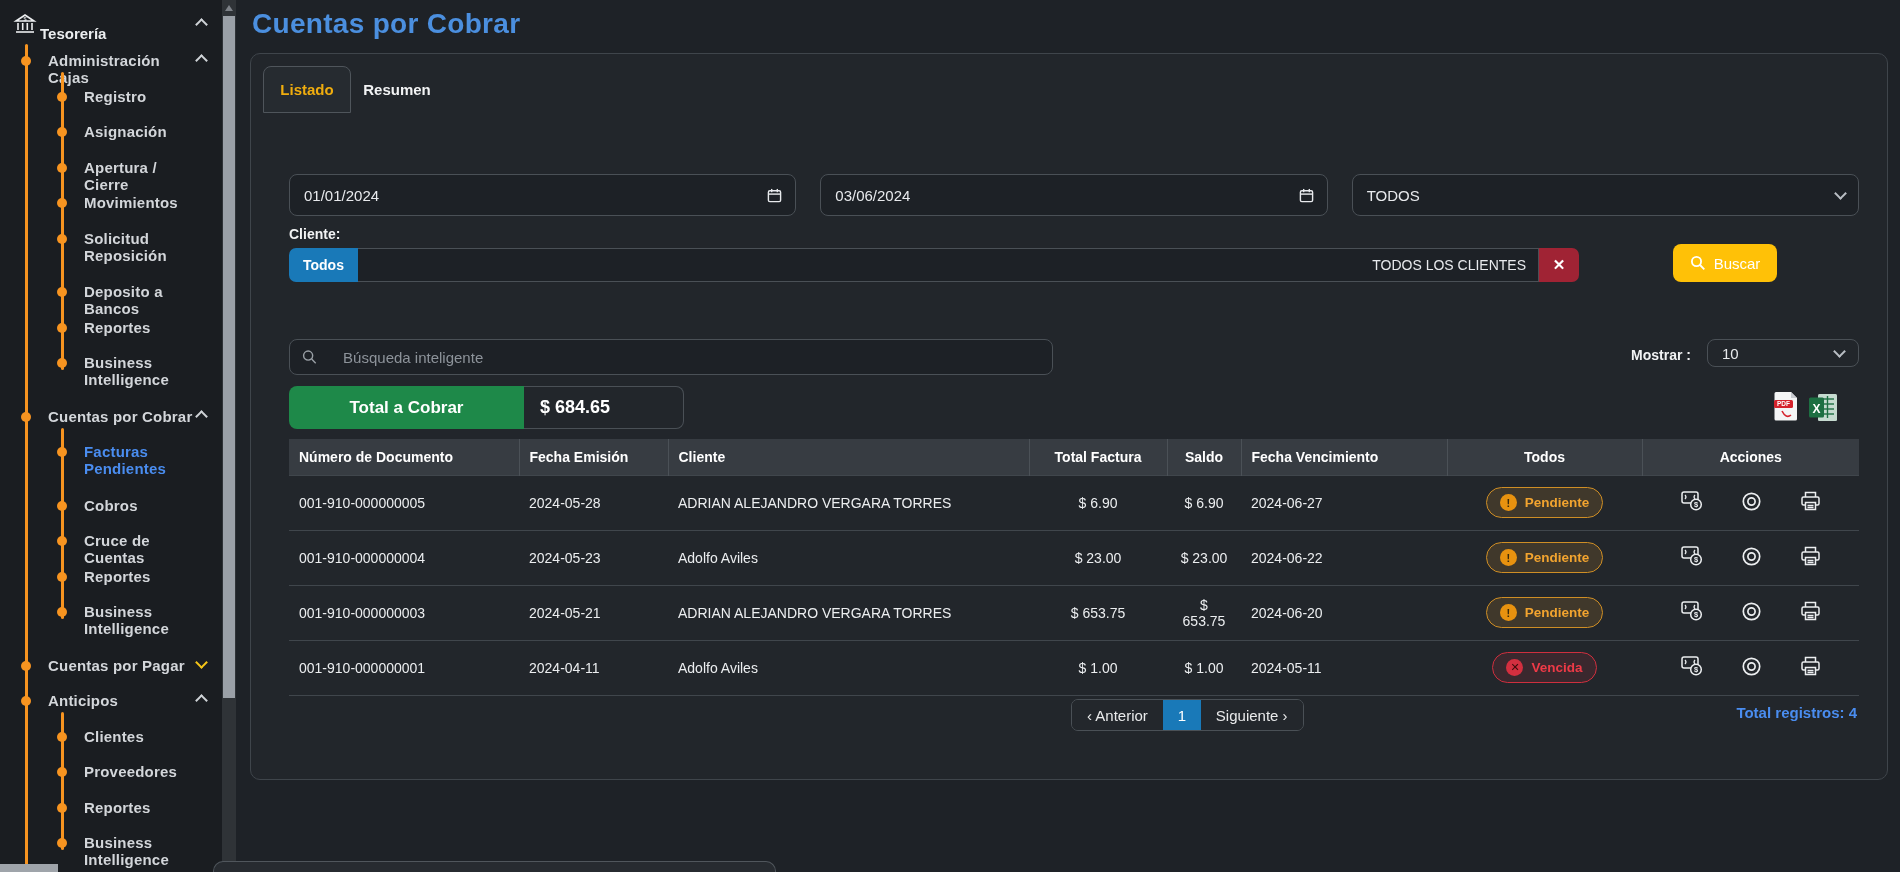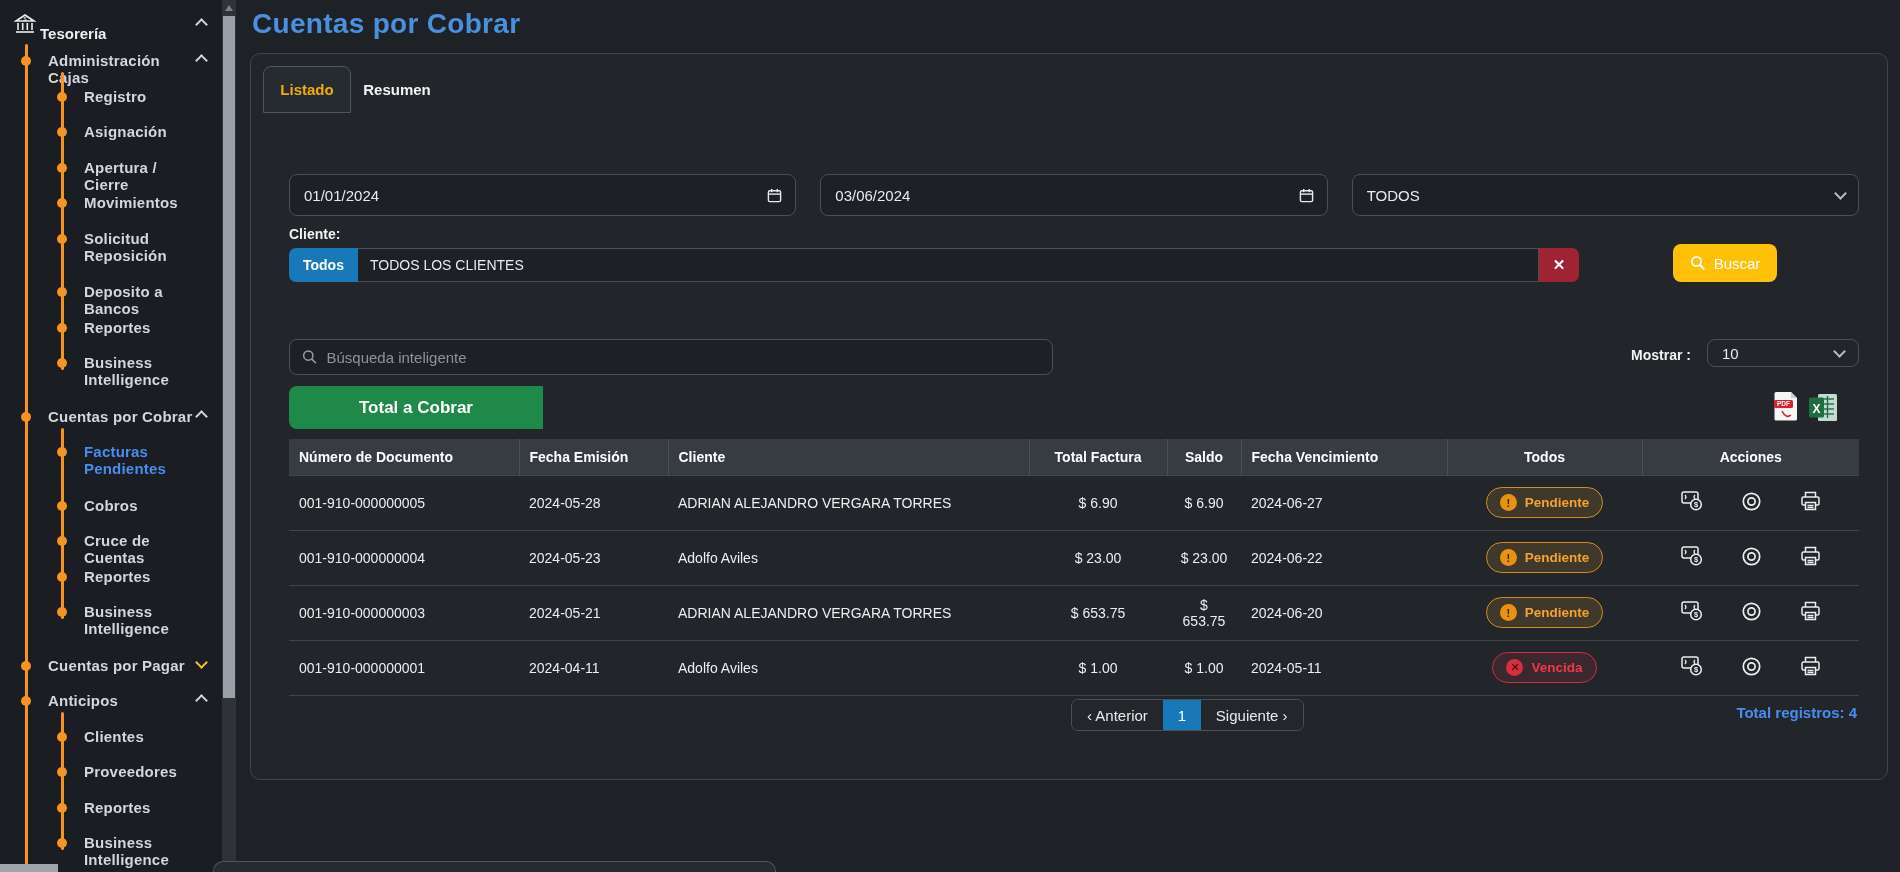--- a/index.html
+++ b/index.html
@@ -46,34 +46,34 @@
   .filter-labels { top:92px; }
   .filter-inputs { top:120px; }
   .flabel { font-size:14px; font-weight:700; color:#f2f3f4; }
   .finput { height:42px; background:#1d2126; border:1px solid #4a5056; border-radius:8px; display:flex; align-items:center; padding:0 14px; font-size:15px; color:#e8eaed; position:relative; }
   .finput svg,.finput .sel-chev { position:absolute; right:13px; }
   .sel-chev { width:9px; height:9px; border-left:2px solid #b9bec4; border-bottom:2px solid #b9bec4; transform:rotate(-45deg); margin-top:-4px; }
 
   .cliente-label { position:absolute; left:38px; top:172px; font-size:14px; font-weight:700; color:#f2f3f4; }
   .cliente-row { position:absolute; left:38px; top:194px; width:1290px; height:34px; display:flex; }
   .cliente-badge { background:#1979b8; color:#fff; font-size:14px; font-weight:700; display:flex; align-items:center; padding:0 14px; border-radius:7px 0 0 7px; }
-  .cliente-input { flex:1; border:1px solid #4a5056; border-left:none; background:#1d2126; display:flex; align-items:center; padding:0 12px; font-size:14px; color:#e8eaed; }
+  .cliente-input { flex:1; border:1px solid #4a5056; border-left:none; background:#1d2126; display:flex; align-items:center; padding:0 12px; font-size:14px; color:#e8eaed;justify-content:flex-end; }
   .cliente-clear { width:40px; background:#a02334; color:#fff; border:none; font-size:15px; font-weight:700; border-radius:0 7px 7px 0; cursor:pointer; display:flex; align-items:center; justify-content:center; }
   .buscar-btn { position:absolute; left:1422px; top:190px; width:104px; height:38px; background:#ffc107; border:none; border-radius:8px; color:#fff; font-size:15px; display:flex; align-items:center; justify-content:center; gap:8px; cursor:pointer; font-family:inherit; }
 
   
-  .search-box { position:absolute; left:38px; top:285px; width:764px; height:36px; border:1px solid #4a5056; border-radius:8px; background:#1d2126; display:flex; align-items:center; padding:0 12px; gap:9px; }
+  .search-box { position:absolute; left:38px; top:285px; width:764px; height:36px; border:1px solid #4a5056; border-radius:8px; background:#1d2126; display:flex; align-items:center; padding:0 12px; gap:26px; }
   .search-box input { background:transparent; border:none; outline:none; color:#e8eaed; font-size:15px; width:100%; font-family:inherit; }
   .search-box input::placeholder { color:#8d939a; }
   .mostrar-label { position:absolute; left:1340px; top:293px; width:100px; text-align:right; font-size:14px; font-weight:700; color:#f2f3f4; }
   .mostrar-select { position:absolute; left:1456px; top:285px; width:152px; height:28px; border:1px solid #4a5056; border-radius:8px; display:flex; align-items:center; padding:0 14px; font-size:15px; color:#e8eaed; }
   .mostrar-select .sel-chev { position:absolute; right:14px; }
 
   .total-row { position:absolute; left:38px; top:332px; display:flex; height:43px; }
-  .total-badge { background:#1e8949; color:#fff; font-size:17px; font-weight:700; display:flex; align-items:center; justify-content:center; width:254px; border-radius:8px 0 0 8px; }
+  .total-badge { background:#1e8949; color:#fff; font-size:17px; font-weight:700; display:flex; align-items:center; justify-content:center; width:235px; border-radius:8px 0 0 8px; }
   .total-value { width:160px; border:1px solid #4a5056; border-left:none; border-radius:0 8px 8px 0; display:flex; align-items:center; padding:0 16px; font-size:18px; font-weight:700; color:#fff; }
   .export-icons { position:absolute; top:337px; left:1523px; display:flex; gap:10px; align-items:flex-end; }
   .icon-btn { background:none; border:none; cursor:pointer; padding:0; }
 
   
   .grid-table { position:absolute; left:38px; top:385px; width:1570px; border-collapse:collapse; table-layout:fixed; }
   .grid-table th { background:#373c42; color:#fff; font-size:14px; font-weight:700; height:36px; padding:0 10px; border-right:1px solid #4b5157; text-align:left; }
   .grid-table th:last-child { border-right:none; }
   .grid-table td { height:55px; font-size:14px; color:#eceef0; padding:0 10px; border-bottom:1px solid #40464c; }
   .grid-table tr:first-child td { border-top:1px solid #40464c; }
@@ -291,20 +291,21 @@
       <input placeholder="Búsqueda inteligente" style="">
     </div>
     <span class="mostrar-label">Mostrar :</span>
     <div class="mostrar-select">
       <span>10</span>
       <span class="sel-chev"></span>
     </div>
 
     <div class="total-row">
       <span class="total-badge">Total a Cobrar</span>
+      <span class="total-value">$ 684.65</span>
     </div>
     <div class="export-icons">
       <button class="icon-btn">
         <svg width="25" height="30" viewBox="0 0 25 30">
           <path d="M2 1 h15 l6 6 v21 a1.5 1.5 0 0 1 -1.5 1.5 h-19.5 a1.5 1.5 0 0 1 -1.5 -1.5 v-25.5 a1.5 1.5 0 0 1 1.5 -1.5 z" fill="#f4f5f6"></path>
           <path d="M17 1 l6 6 h-6 z" fill="#c9ccd1"></path>
           <rect x="0" y="9" width="19" height="8" rx="1.5" fill="#d5222c"></rect>
           <text x="9.5" y="15.3" font-size="6.5" font-weight="bold" fill="#fff" text-anchor="middle">PDF</text>
           <path d="M8 20 q4 8 9 4" stroke="#d5222c" stroke-width="1.6" fill="none"></path>
         </svg>

